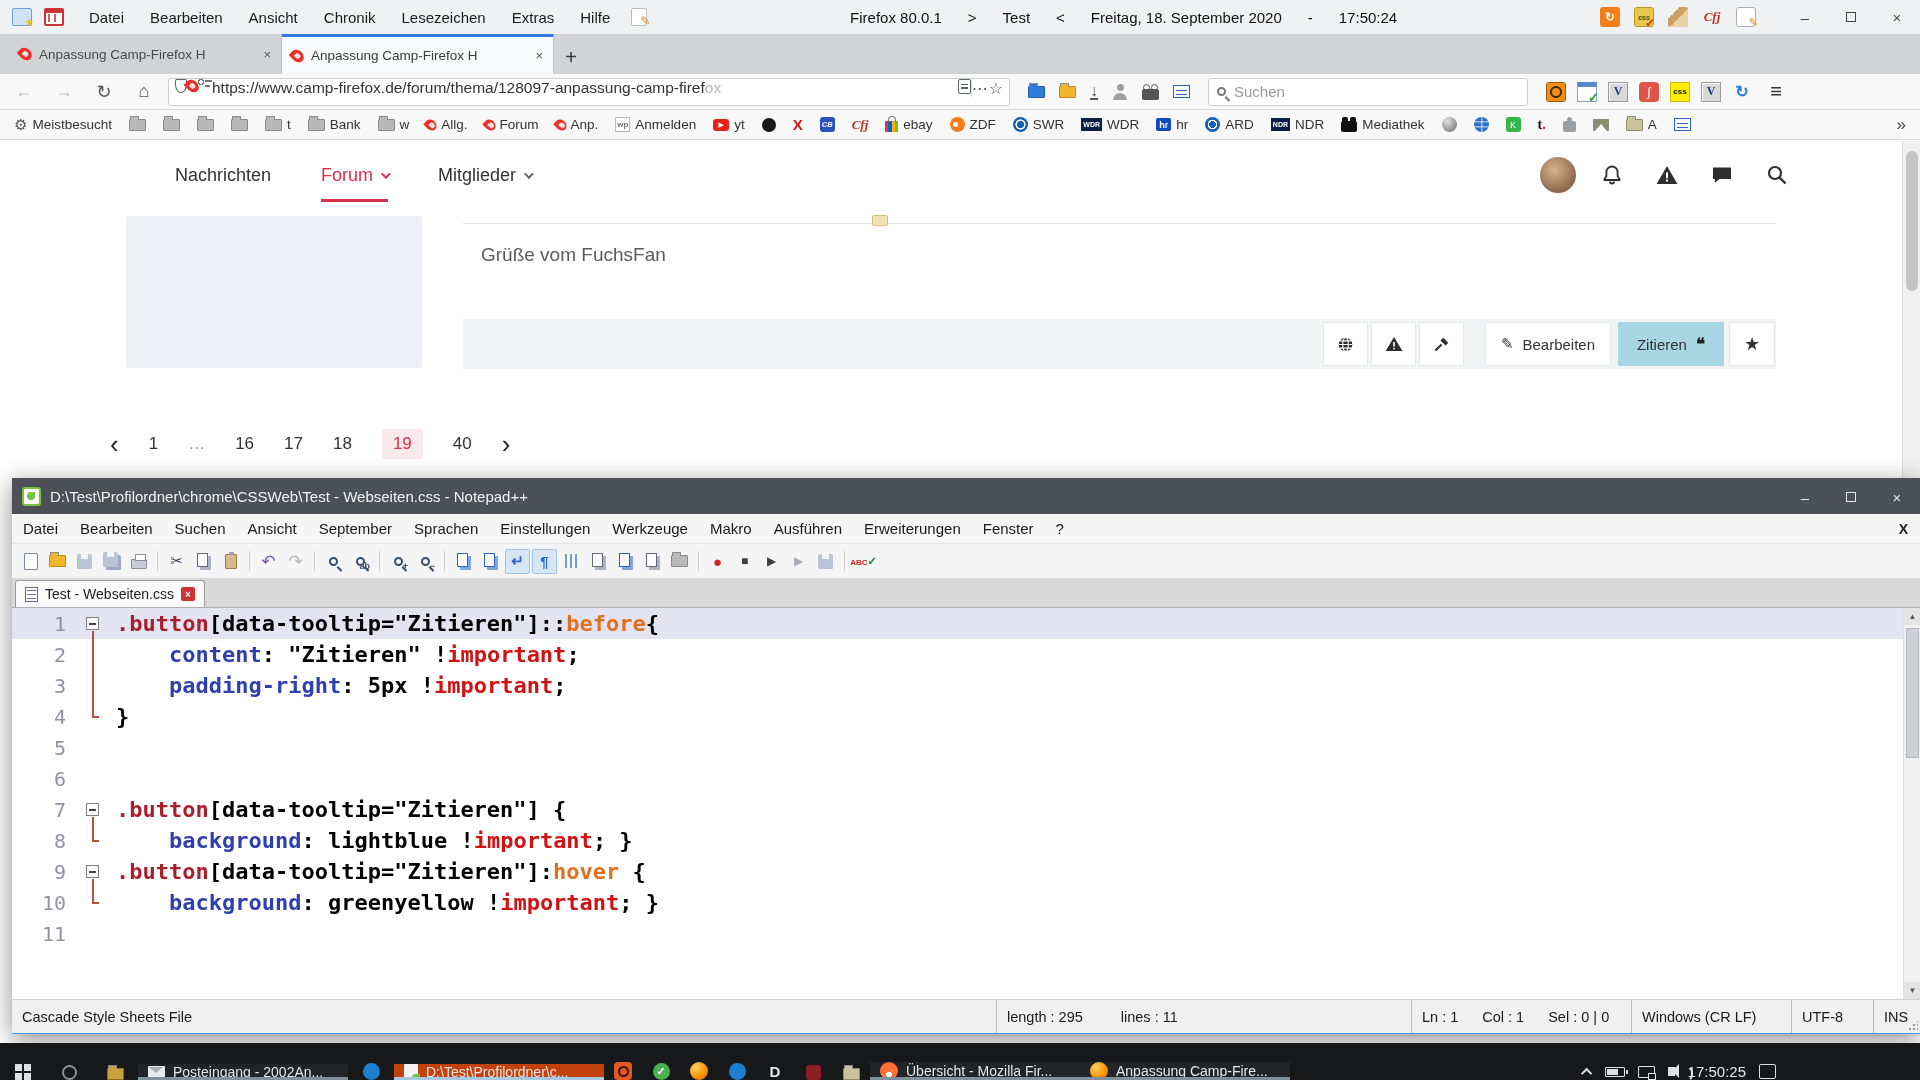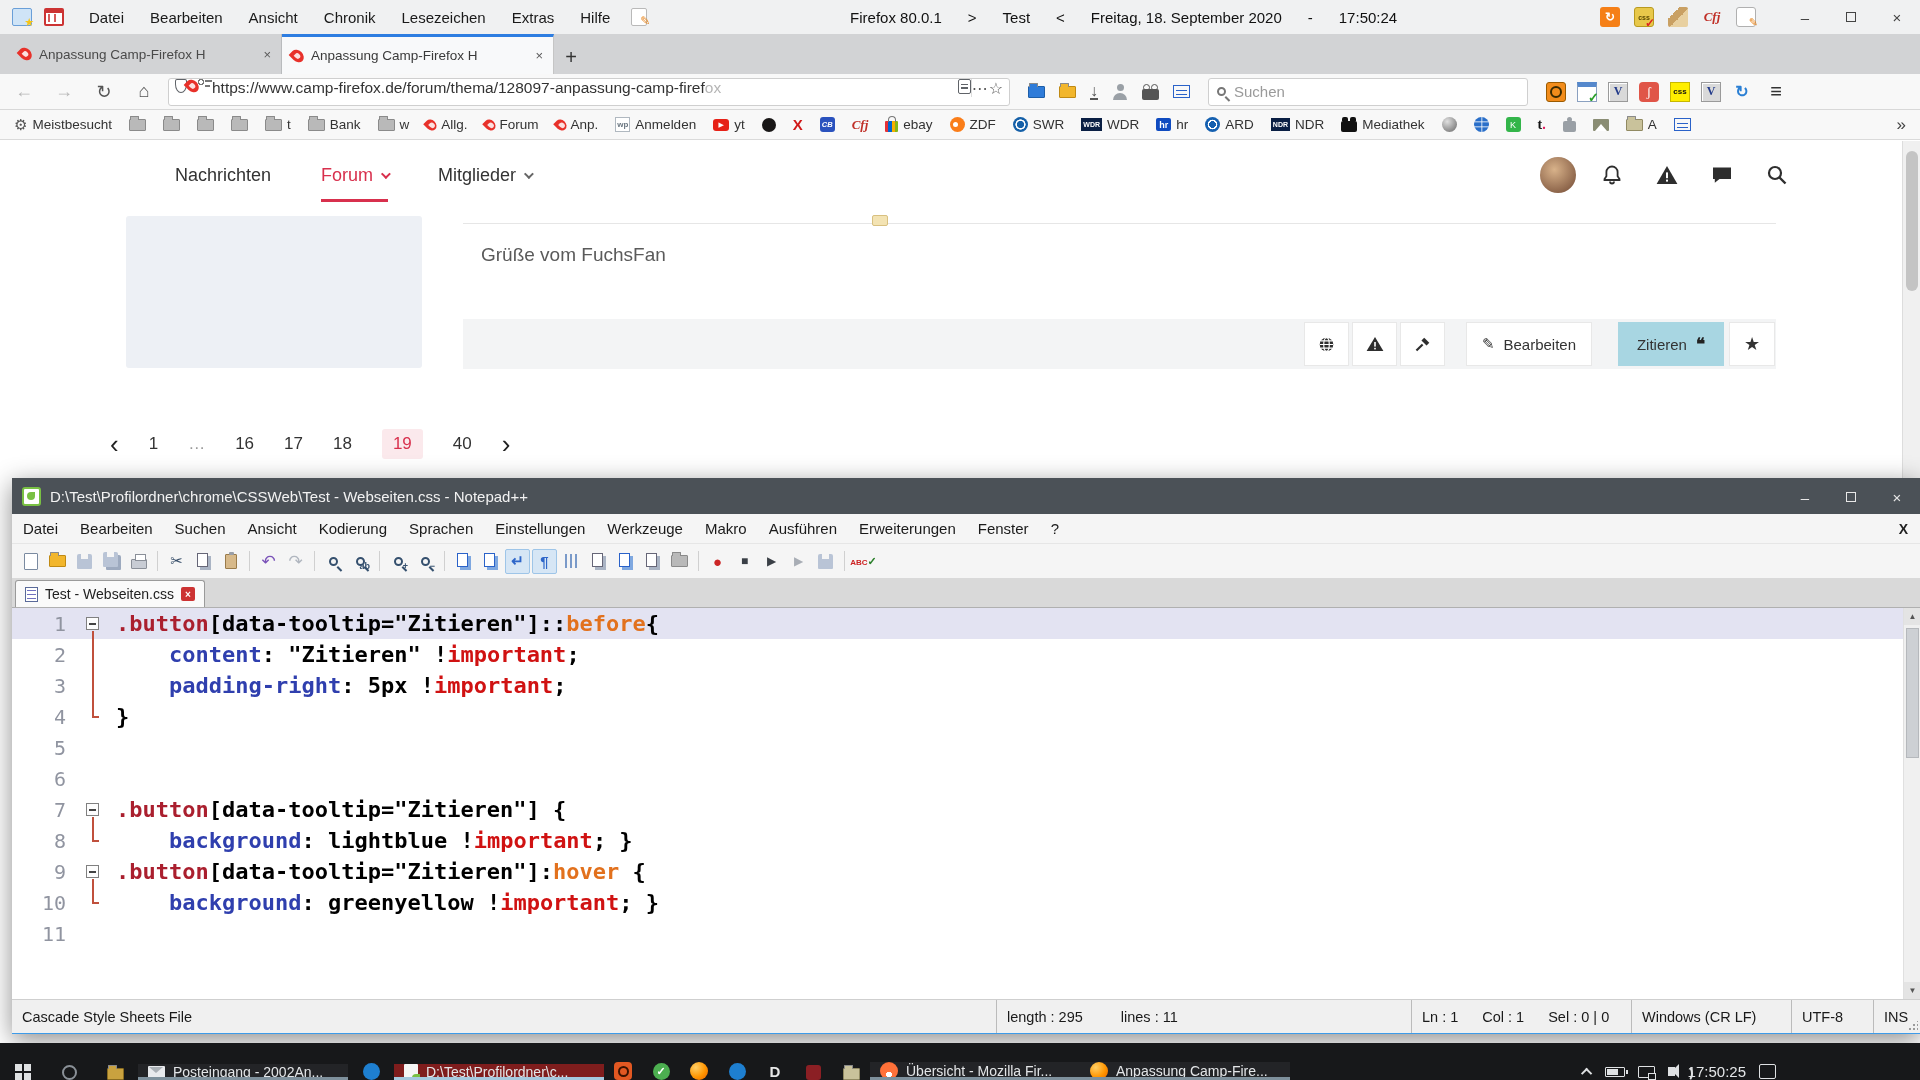--- a/index.html
+++ b/index.html
@@ -138,21 +138,21 @@
   .pagescroll { position:absolute; right:0; top:0; width:18px; height:337px; background:#f0f0f0; border-left:1px solid #ddd; }
   .pagescroll .thumb { position:absolute; left:3px; top:10px; width:12px; height:140px; background:#c4c4c4; border-radius:6px; }
   .quotebox { position:absolute; left:126px; top:75px; width:296px; height:152px; background:#edf0f5; border-radius:3px; }
   .postdivider { position:absolute; left:463px; top:82px; width:1313px; height:1px; background:#e6e6e6; }
   .ytick { position:absolute; left:872px; top:74px; width:16px; height:11px; background:#f3e3b3; border:1px solid #d8c080; border-radius:2px; }
   .posttext { position:absolute; left:481px; top:103px; font-size:19px; color:#5a5a5a; }
   .postfooter { position:absolute; left:463px; top:178px; width:1313px; height:50px; background:#f3f4f5; display:flex; align-items:center; justify-content:flex-end; padding:0 1px; gap:3px; }
   .pfbtn { height:44px; background:#fff; border:1px solid #e8e8e8; display:flex; align-items:center; justify-content:center; gap:9px; font-size:15px; color:#333; }
   .pfbtn.sq { width:45px; }
   .pfbtn.edit { width:126px; margin-left:18px; }
-  .pfbtn.quote { width:106px; margin-left:23px; background:#a8d6e2; border-color:#a8d6e2; }
+  .pfbtn.quote { width:106px; margin-left:4px; background:#a8d6e2; border-color:#a8d6e2; }
   .pfbtn.fav { width:46px; margin-left:2px; font-size:18px; }
   .qmark { font-size:17px; font-weight:bold; color:#222; }
   .pencil { font-size:15px; color:#333; }
   .pagination { position:absolute; left:110px; top:288px; display:flex; align-items:center; gap:30px; font-size:17px; color:#333; }
   .pagination .chev { font-size:26px; color:#222; line-height:20px; }
   .pag-dots { color:#999; }
   .pag-cur { color:#d8304d; background:#fbe9ec; padding:5px 11px; border-radius:3px; }
 
   
   #npp { position:absolute; left:12px; top:478px; width:1908px; height:556px; background:#f5f5f5; z-index:5; box-shadow:0 6px 24px rgba(0,0,0,.45); border-bottom:4px solid #3d9be9; }
@@ -238,21 +238,21 @@
   #taskbar { position:absolute; left:0; right:0; bottom:0; height:37px; background:#17181a; z-index:10; display:flex; align-items:flex-end; color:#e4e6e8; }
   .tbi { width:46px; display:flex; align-items:center; justify-content:center; }
   .winlogo { width:16px; height:16px; background:
      linear-gradient(#dfe1e3 0 0) 0 0/7px 7px no-repeat,
      linear-gradient(#dfe1e3 0 0) 9px 0/7px 7px no-repeat,
      linear-gradient(#dfe1e3 0 0) 0 9px/7px 7px no-repeat,
      linear-gradient(#dfe1e3 0 0) 9px 9px/7px 7px no-repeat; }
   .cortana { width:15px; height:15px; border:2px solid #8a9097; border-radius:50%; }
   .taskwin { width:210px; display:flex; align-items:center; gap:8px; padding:0 10px; background:#232427; position:relative; font-size:14px; }
   .taskwin::after { content:""; position:absolute; left:0; right:0; bottom:0; height:3px; background:#7e909c; }
-  .taskwin.active { background:#7f1d1d; }
+  .taskwin.active { background:#c2410c; }
   .taskwin.active::after { background:#a5c8de; }
   .taskwin .lbl { white-space:nowrap; overflow:hidden; flex:1; }
   .ik-mail { width:17px; height:12px; background:#e8eaed; border-radius:1px; position:relative; flex:0 0 auto; }
   .ik-mail::before { content:""; position:absolute; left:1px; top:1px; border-left:7.5px solid transparent; border-right:7.5px solid transparent; border-top:6px solid #aab0b6; }
   .ik-nppdoc { width:14px; height:16px; background:#f5f5f5; border-radius:1px; position:relative; flex:0 0 auto; }
   .ik-nppdoc::after { content:""; position:absolute; right:-2px; bottom:-2px; width:8px; height:8px; background:#79c043; border-radius:50% 0 50% 50%; }
   .ik-ffox { width:18px; height:18px; border-radius:50%; background:radial-gradient(circle at 32% 30%, #ffcf66, #ff9500 55%, #e66000); flex:0 0 auto; }
   .ik-fox2 { width:18px; height:18px; border-radius:50%; background:radial-gradient(circle at 50% 70%, #fff 18%, #ff7139 20% 70%, #e8531c); flex:0 0 auto; }
   .pin { width:38px; display:flex; align-items:center; justify-content:center; }
   .pin-irfan { width:18px; height:18px; background:#e25822; border-radius:4px; position:relative; }
@@ -602,21 +602,21 @@
           </span>
         <span class="wbtn">×</span>
       </div>
     </div>
 
     <div id="npp-menubar">
       <span class="mi">Datei</span>
       <span class="mi">Bearbeiten</span>
       <span class="mi">Suchen</span>
       <span class="mi">Ansicht</span>
-      <span class="mi">Kodierung</span>
+      <span class="mi">September</span>
       <span class="mi">Sprachen</span>
       <span class="mi">Einstellungen</span>
       <span class="mi">Werkzeuge</span>
       <span class="mi">Makro</span>
       <span class="mi">Ausführen</span>
       <span class="mi">Erweiterungen</span>
       <span class="mi">Fenster</span>
       <span class="mi">?</span>
       <span class="menu-close">X</span>
     </div>

